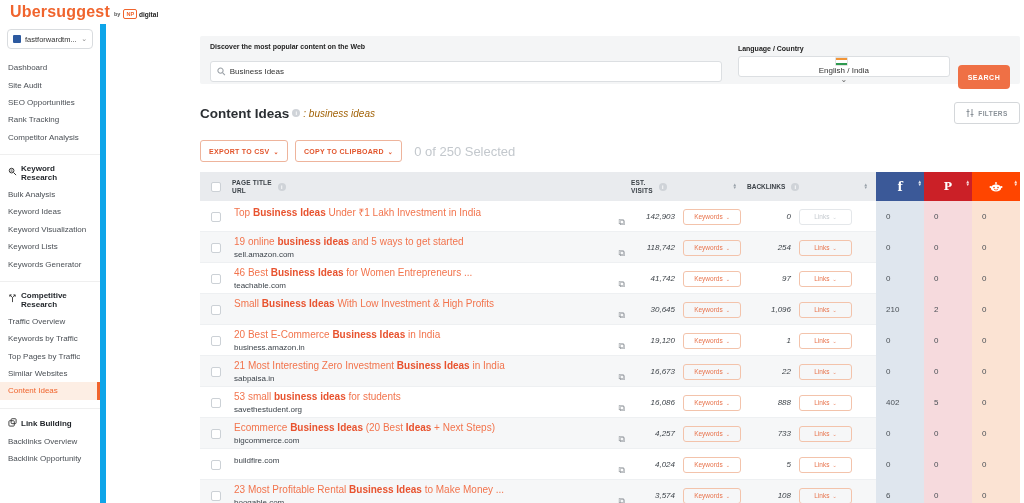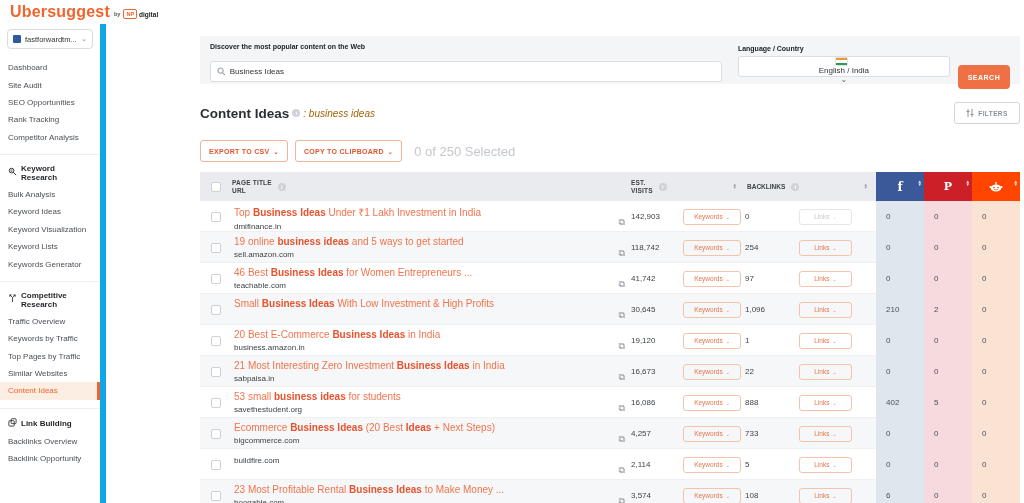--- a/index.html
+++ b/index.html
@@ -94,21 +94,21 @@
 
   .row { height:31px; border-bottom:1px solid #eef0f2; background:#fff; }
   .row:nth-child(even) { background:#f6f7f8; }
   .cb { width:10px; height:10px; border:1px solid #ccd1d6; border-radius:2px; background:#fff;
     margin-left:11px; cursor:pointer; }
   .cell-title { position:relative; height:100%; padding:4px 18px 0 2px; overflow:hidden; }
   .row-title { font-size:10px; color:#f2744d; white-space:nowrap; cursor:pointer; }
   .row-title b { color:#e8532f; font-weight:800; }
   .row-url { font-size:8px; color:#3c434a; margin-top:2.5px; }
   .ext { position:absolute; right:6px; bottom:5px; font-size:9px; color:#878d93; cursor:pointer; line-height:1; }
-  .num { font-size:8px; color:#3e444a; padding-right:6px; }
+  .num { font-size:8px; color:#3e444a; text-align:right; padding-right:6px;font-style:italic; }
   .mini-btn { height:16px; border:1px solid #f3c3ab; border-radius:3px; background:transparent;
     color:#e8744d; font-size:6.5px; display:flex; align-items:center; justify-content:center; gap:3px;
     margin:0 4px 0 2px; cursor:pointer; font-family:"Liberation Sans", sans-serif; }
   .mini-btn .chev { font-size:5px; }
   .mini-btn.disabled { border-color:#e4e7ea; color:#c6cbd0; cursor:default; }
   .soc { height:31px; display:flex; align-items:center; font-size:8px; color:#4a5056; padding-left:10px; }
   .soc-fb { background:#dfe6ee; }
   .soc-pin { background:#f6dadd; }
   .soc-red { background:#fbe3d3; }
 </style>
@@ -275,21 +275,20 @@
             <path d="M5 8.4 Q7 9.6 9 8.4" stroke="#ff4500" stroke-width="0.7" fill="none"></path>
           </svg>
           <span class="sorts">▲<br>▼</span>
         </div>
       </div>
       <div id="table-body">
   <div class="trow row">
     <span class="cb"></span>
     <div class="cell-title">
       <div class="row-title"><span>Top </span><b>Business Ideas</b><span> Under ₹1 Lakh Investment in India</span></div>
-      <div class="row-url">dmifinance.in</div>
       <span class="ext">⧉</span>
     </div>
     <span class="num">142,903</span>
     <button class="mini-btn kwbtn">
               <span class="lbl">Keywords</span>
               <span class="chev">⌄</span>
             </button>
     <span class="num">0</span>
     <button class="mini-btn lkbtn disabled">
               <span class="lbl">Links</span>
@@ -460,21 +459,21 @@
     <span class="soc soc-pin">0</span>
     <span class="soc soc-red">0</span>
   </div>
 
   <div class="trow row">
     <span class="cb"></span>
     <div class="cell-title">
       <div class="row-url">buildfire.com</div>
       <span class="ext">⧉</span>
     </div>
-    <span class="num">2,114</span>
+    <span class="num">4,024</span>
     <button class="mini-btn kwbtn">
               <span class="lbl">Keywords</span>
               <span class="chev">⌄</span>
             </button>
     <span class="num">5</span>
     <button class="mini-btn lkbtn">
               <span class="lbl">Links</span>
               <span class="chev">⌄</span>
             </button>
     <span></span>

